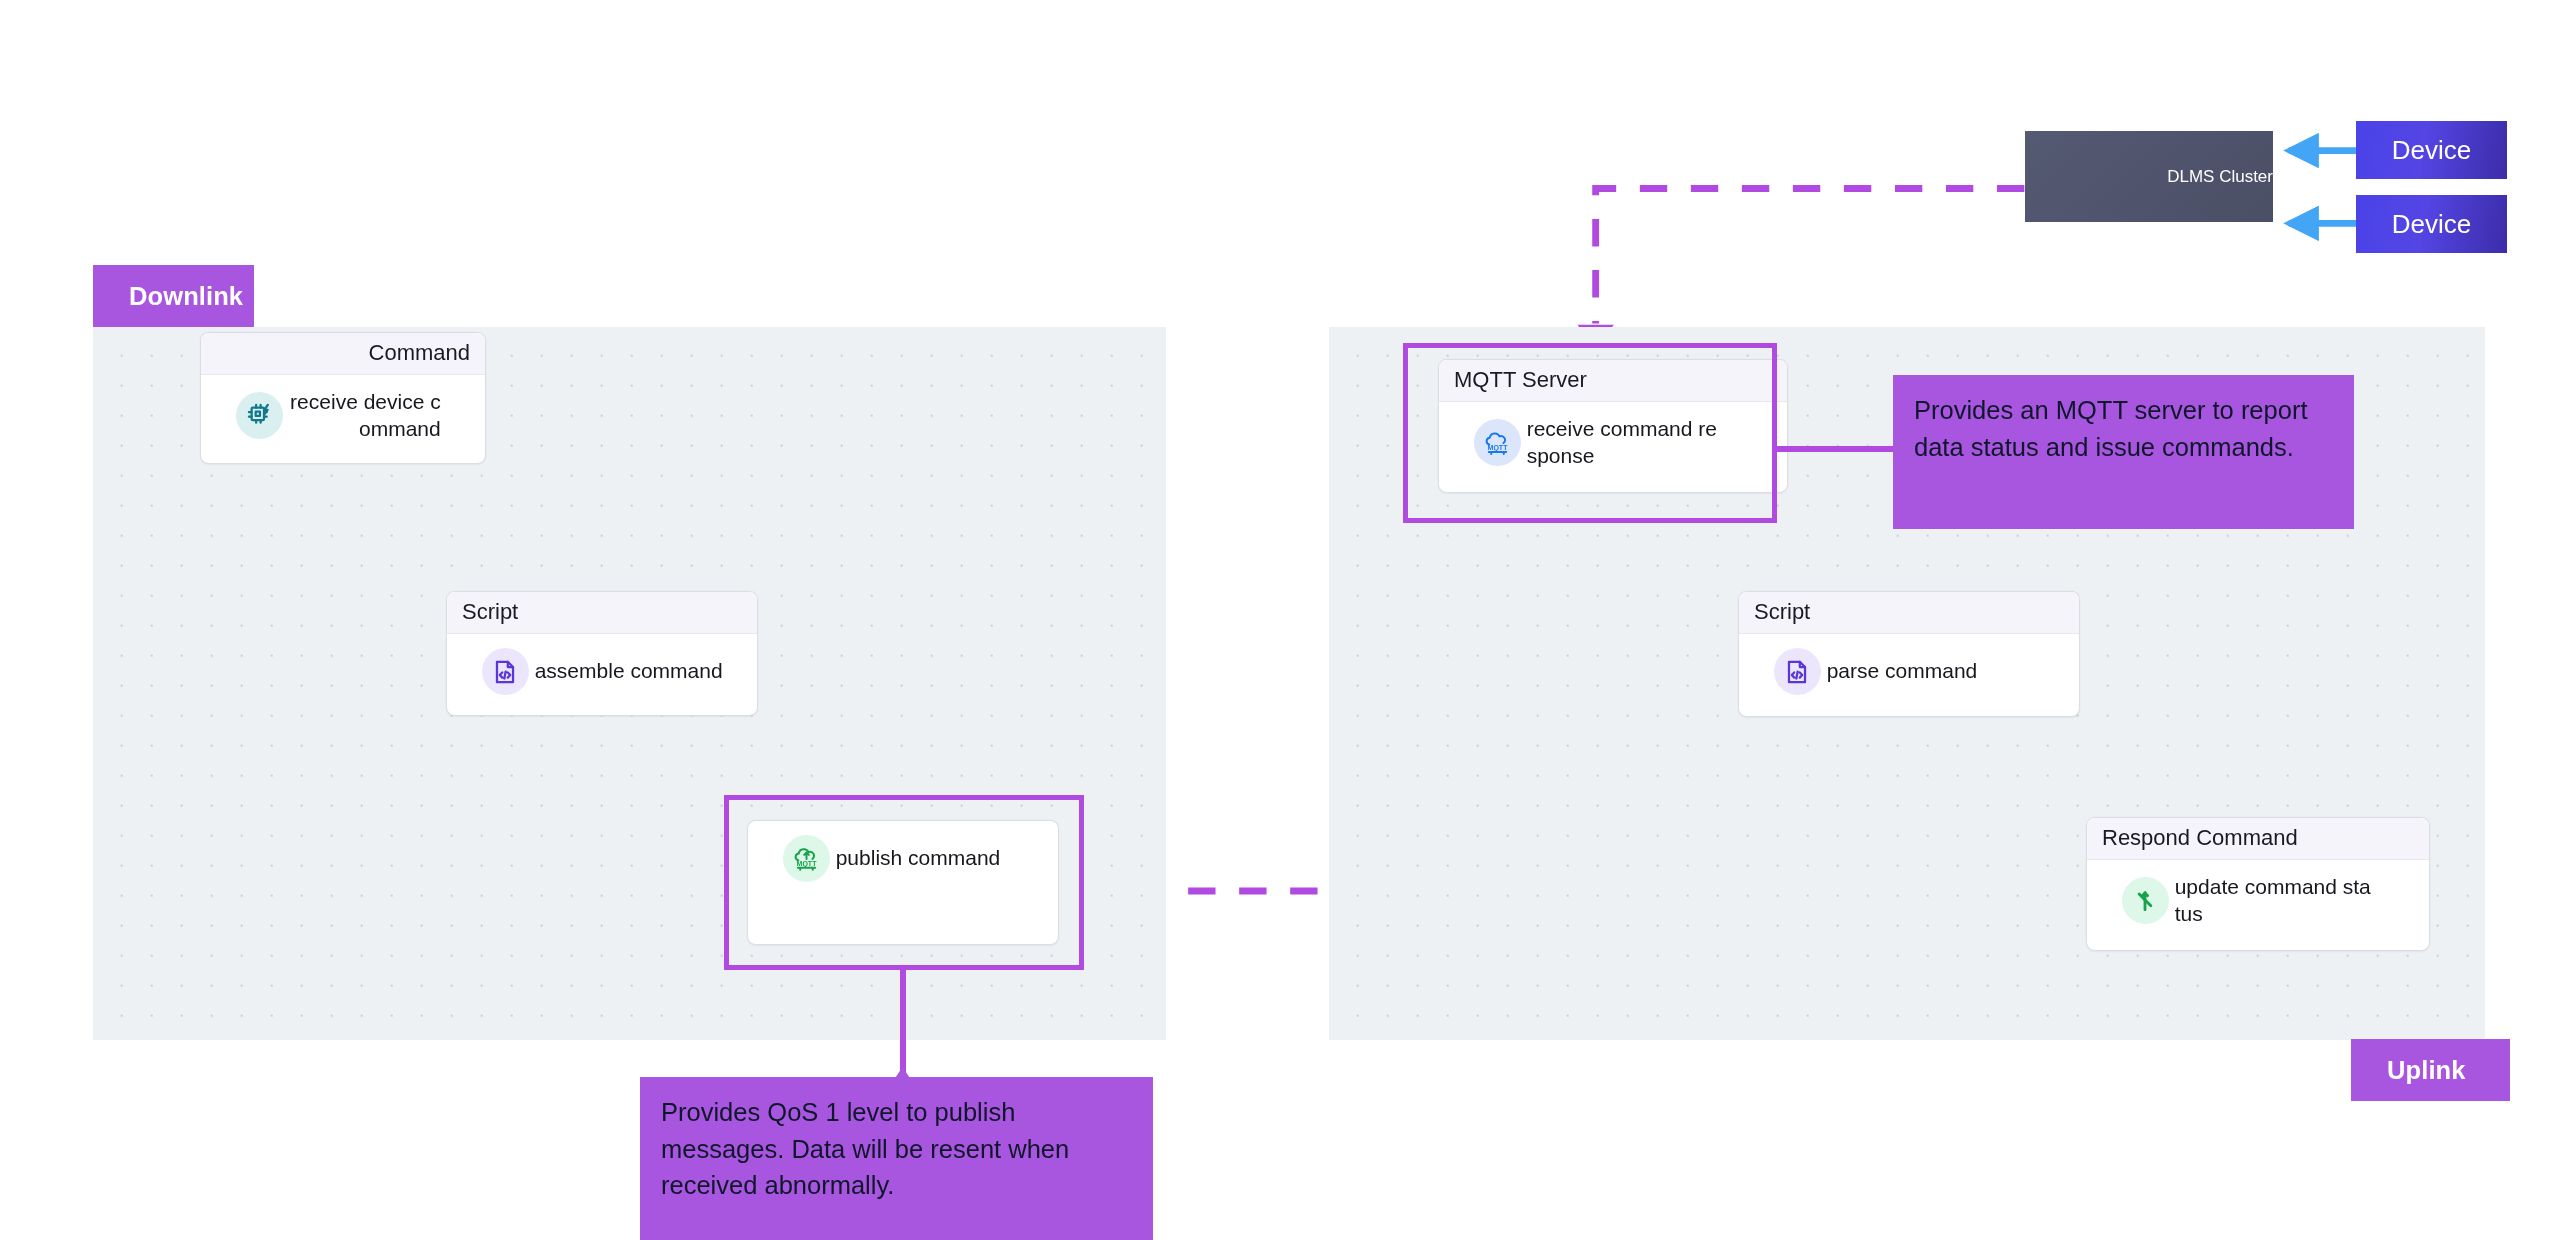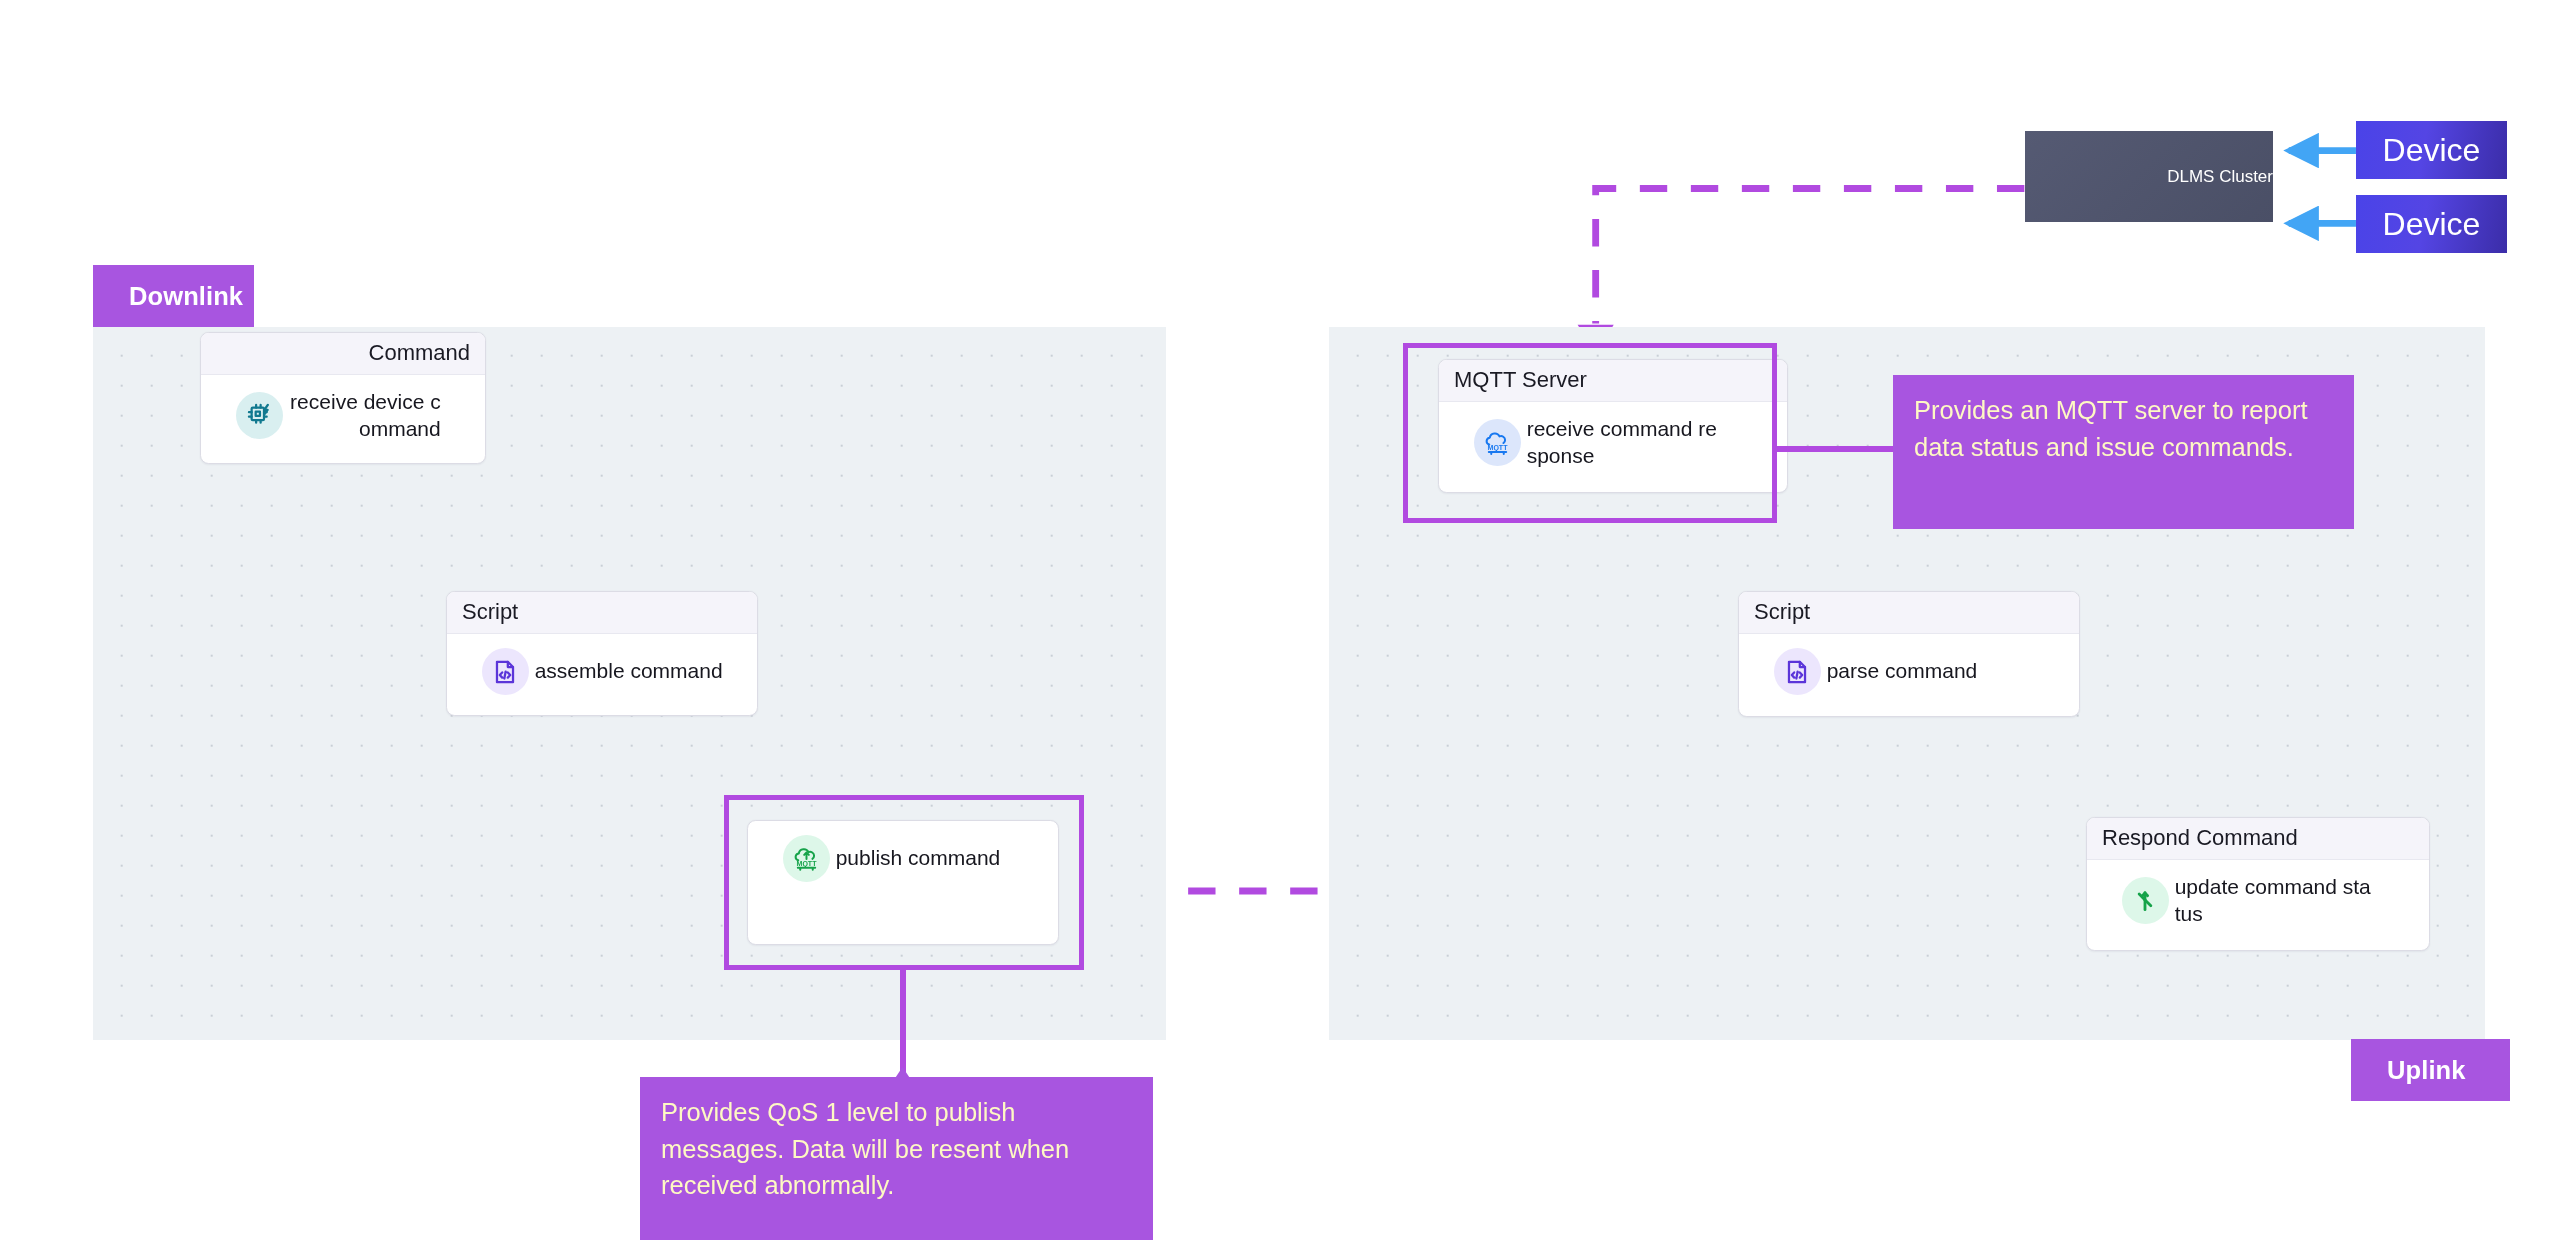--- a/index.html
+++ b/index.html
@@ -142,21 +142,21 @@
   }
   
   #leader-pub-down { left: 900px; top: 968px; width: 5.6px; height: 111px; }
   
   #leader-server-right { left: 1774px; top: 446px; width: 119px; height: 5.6px; }
 
   
   .annotation {
     position: absolute;
     background: #a855e0;
-    color: #fef9c3;
+    color: #0f172a;
     font-size: 25.5px;
     line-height: 1.42;
     padding: 17.4px 21px 18.7px 21px;
     box-sizing: border-box;
   }
   #annotation-qos {
     left: 640px;
     top: 1077px;
     width: 513px;
     height: 164px;
@@ -187,21 +187,21 @@
     color: #ffffff;
     font-size: 17px;
     display: flex;
     align-items: center;
     justify-content: flex-end;
   }
   .device-box {
     position: absolute;
     background: linear-gradient(100deg, #4a43e8 0%, #5445e4 45%, #3b2da8 100%);
     color: #ffffff;
-    font-size: 32px;
+    font-size: 26px;
     display: flex;
     align-items: center;
     justify-content: center;
     left: 2356px;
     width: 151px;
     height: 58px;
   }
   #device-1 { top: 121px; }
   #device-2 { top: 195px; }
 

